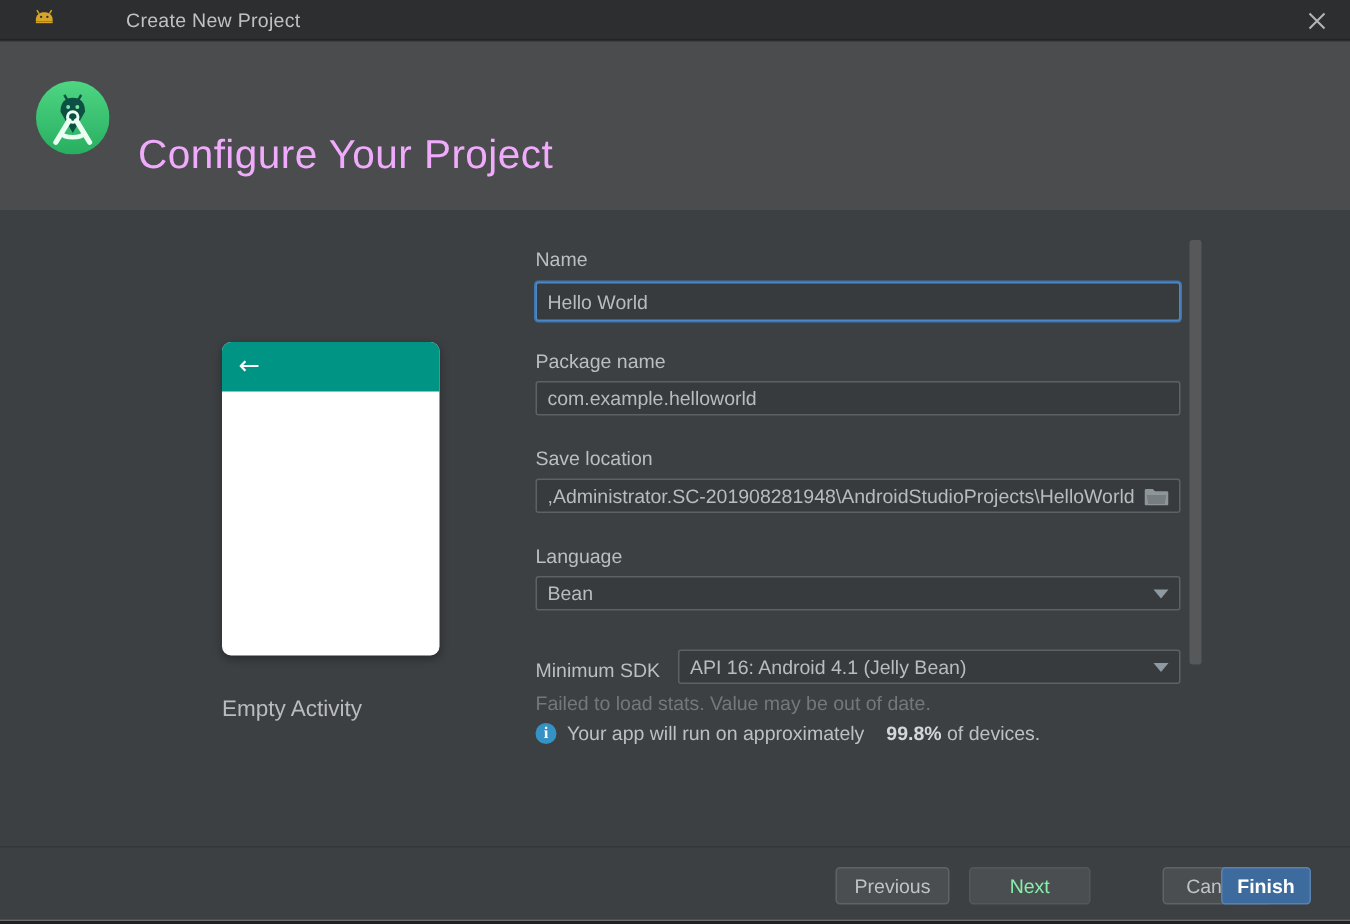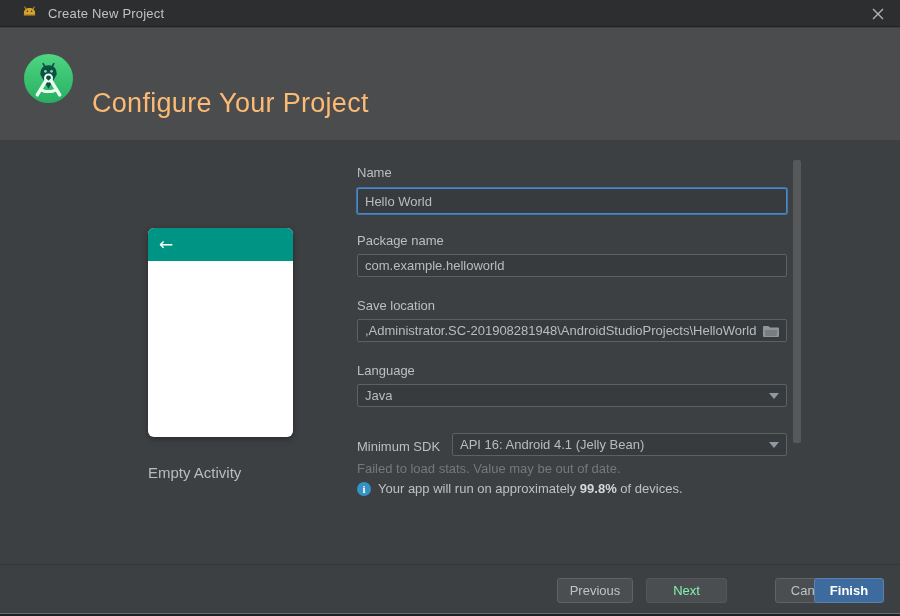--- a/index.html
+++ b/index.html
@@ -12,41 +12,41 @@
     background: #3d4043;
     overflow: hidden;
     color: #b9bcbe;
   }
 
   
   .titlebar {
     position: absolute; left: 0; top: 0; width: 900px; height: 27px;
     background: #2d2e2f;
     border-bottom: 1px solid #222324;
-    display: flex; align-items: center;
+    display: flex; align-items: center; gap: 36px;
   }
   .titlebar .app-icon { margin-left: 21px; width: 17px; height: 14px; }
   .titlebar .title {
     margin-left: 10px; font-size: 13px; color: #bfc2c4; letter-spacing: .2px;
   }
   .close-btn {
     position: absolute; right: 0; top: 0; width: 44px; height: 27px;
     display: flex; align-items: center; justify-content: center;
     cursor: default;
   }
 
   
   .header {
     position: absolute; left: 0; top: 28px; width: 900px; height: 112px;
     background: #4a4c4d;
   }
   .as-logo { position: absolute; left: 24px; top: 26px; width: 49px; height: 49px; }
   .header-title {
     position: absolute; left: 92px; top: 60px;
-    font-size: 27px; font-weight: 400; color: #fdba74; letter-spacing: .3px;
+    font-size: 27px; font-weight: 400; color: #f0abfc; letter-spacing: .3px;
   }
 
   
   .phone-card {
     position: absolute; left: 148px; top: 228px; width: 145px; height: 209px;
     background: #ffffff; border-radius: 6px;
     box-shadow: 0 2px 6px rgba(0,0,0,.35);
   }
   .phone-appbar {
     height: 33px; background: #009485;
@@ -100,21 +100,21 @@
     font-size: 13px; color: #bdc0c2;
     display: flex; align-items: center;
   }
   .info-icon {
     width: 14px; height: 14px; border-radius: 50%;
     background: #3592c4; color: #ffffff;
     font-size: 11px; font-weight: bold; font-family: "Liberation Serif", serif;
     display: inline-flex; align-items: center; justify-content: center;
     margin-right: 7px; flex: 0 0 auto;
   }
-  .device-info b { font-weight: bold; color: #d4d7d9; }
+  .device-info b { font-weight: bold; color: #d4d7d9; margin-left: 11px; }
 
   
   .scroll-thumb {
     position: absolute; left: 793px; top: 160px; width: 8px; height: 283px;
     background: #56585a; border-radius: 2px;
   }
 
   
   .footer-line {
     position: absolute; left: 0; top: 564px; width: 900px; height: 1px;
@@ -123,21 +123,21 @@
   .btn {
     position: absolute; top: 578px; height: 25px;
     background: #4a4e50; border: 1px solid #5f6365; border-radius: 3px;
     color: #c0c3c5; font-size: 13px; font-family: "Liberation Sans", sans-serif;
     cursor: default;
   }
   .btn-previous { left: 557px; width: 76px; }
   .btn-next { left: 646px; width: 81px; color: #86efac; border-color: #53575a; }
   .btn-cancel { left: 729px; width: 72px; margin-left: 46px; }
   .btn-finish {
-    left: 814px; width: 70px;
+    left: 814px; width: 60px;
     background: #3e6b9e; border-color: #5a82ae; color: #ffffff; font-weight: bold;
   }
   .bottom-edge {
     position: absolute; left: 0; bottom: 0; width: 900px; height: 3px;
     background: #1f2021; border-top: 1px solid #6a6c6d;
   }
 </style>
 </head>
 <body>
 
@@ -203,21 +203,21 @@
     <span class="folder-btn">
       <svg width="16" height="12" viewBox="0 0 16 12">
         <path d="M0 2 Q0 1 1 1 L5.5 1 L7 2.5 L15 2.5 Q16 2.5 16 3.5 L16 11 Q16 12 15 12 L1 12 Q0 12 0 11 Z" fill="#8f969a"></path>
         <path d="M1.5 5 L14.5 5 L13.5 11 L2.5 11 Z" fill="#777d81"></path>
       </svg>
     </span>
   </div>
 
   <div class="form-label" style="left:357px; top:363px;">Language</div>
   <div class="field combo" style="top:384px;">
-    <span class="combo-value">Java</span>
+    <span class="combo-value">Bean</span>
     <span class="caret"></span>
   </div>
 
   <div class="form-label" style="left:357px; top:439px;">Minimum SDK</div>
   <div class="field combo" style="left:452px; top:433px; width:335px;">
     <span class="combo-value">API 16: Android 4.1 (Jelly Bean)</span>
     <span class="caret"></span>
   </div>
 
   <div class="stats-warning">Failed to load stats. Value may be out of date.</div>

